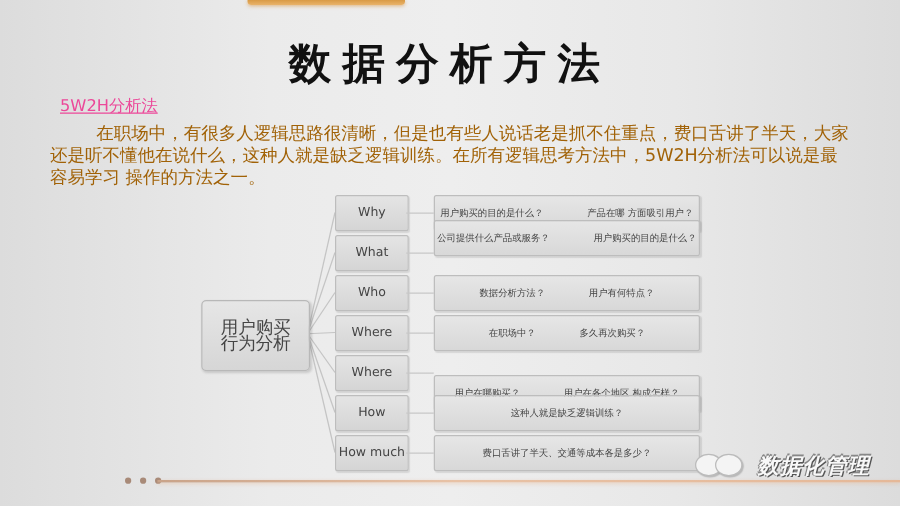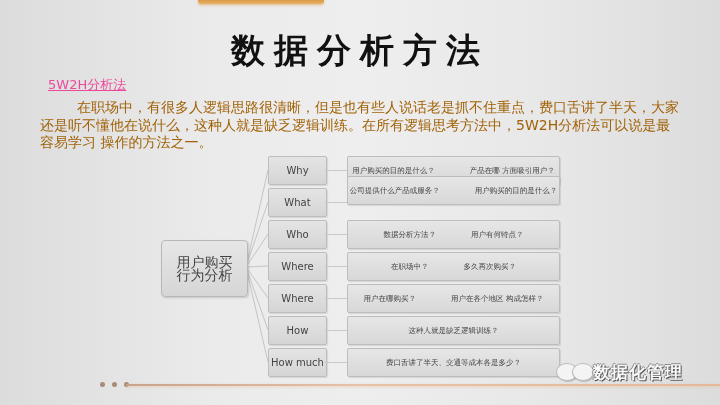--- a/index.html
+++ b/index.html
@@ -69,23 +69,24 @@
   .watermark {
     position:absolute; left:556px; top:359px; height:26px;
     display:flex; align-items:center;
   }
   .wm-icon {
     width:20px; height:16px; border-radius:50%;
     background:#f4f4f4; border:1px solid #bbb; margin-right:-6px;
     box-shadow:1px 1px 1px rgba(0,0,0,0.2);
   }
   .wm-text {
-    margin-left:5px; font-size:17px; font-weight:bold; color:#f8f8f8;
+    margin-left:18px; font-size:17px; font-weight:bold; color:#f8f8f8;
     text-shadow: 1px 1px 0 #555, -1px 0 0 #888, 0 -1px 0 #888;
     letter-spacing:1px;
+    font-style:italic;
   }
 </style>
 </head>
 <body>
 
 <div class="top-bar"></div>
 
 <div class="title">数据分析方法</div>
 <div class="subtitle">5W2H分析法</div>
 <div class="para">在职场中，有很多人逻辑思路很清晰，但是也有些人说话老是抓不住重点，费口舌讲了半天，大家还是听不懂他在说什么，这种人就是缺乏逻辑训练。在所有逻辑思考方法中，5W2H分析法可以说是最容易学习 操作的方法之一。</div>
@@ -140,21 +141,21 @@
 <div class="connector" style="top:266px"></div>
 <div class="right-box" style="top:252px">
   <span>在职场中？</span>
   <span>多久再次购买？</span>
 </div>
 
 <div class="mid-box" style="top:284px">
     <span>Where</span>
   </div>
 <div class="connector" style="top:298px"></div>
-<div class="right-box" style="top:284px">
+<div class="right-box" style="top:300px">
   <span>用户在哪购买？</span>
   <span>用户在各个地区 构成怎样？</span>
 </div>
 
 <div class="mid-box" style="top:316px">
     <span>How</span>
   </div>
 <div class="connector" style="top:330px"></div>
 <div class="right-box" style="top:316px">
   <span>这种人就是缺乏逻辑训练？</span>

